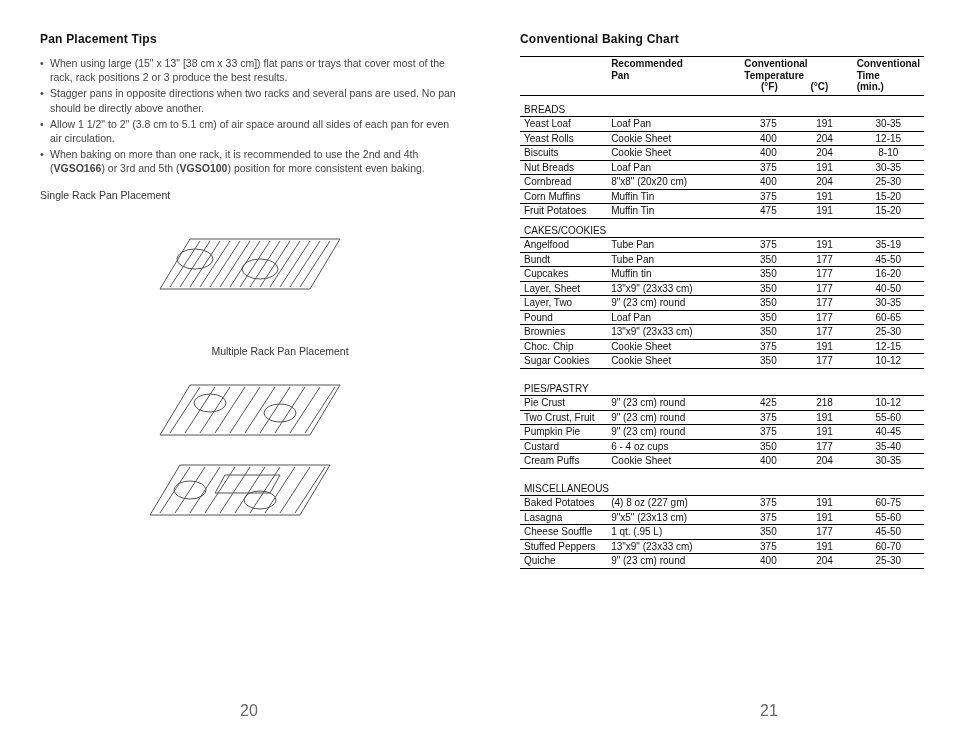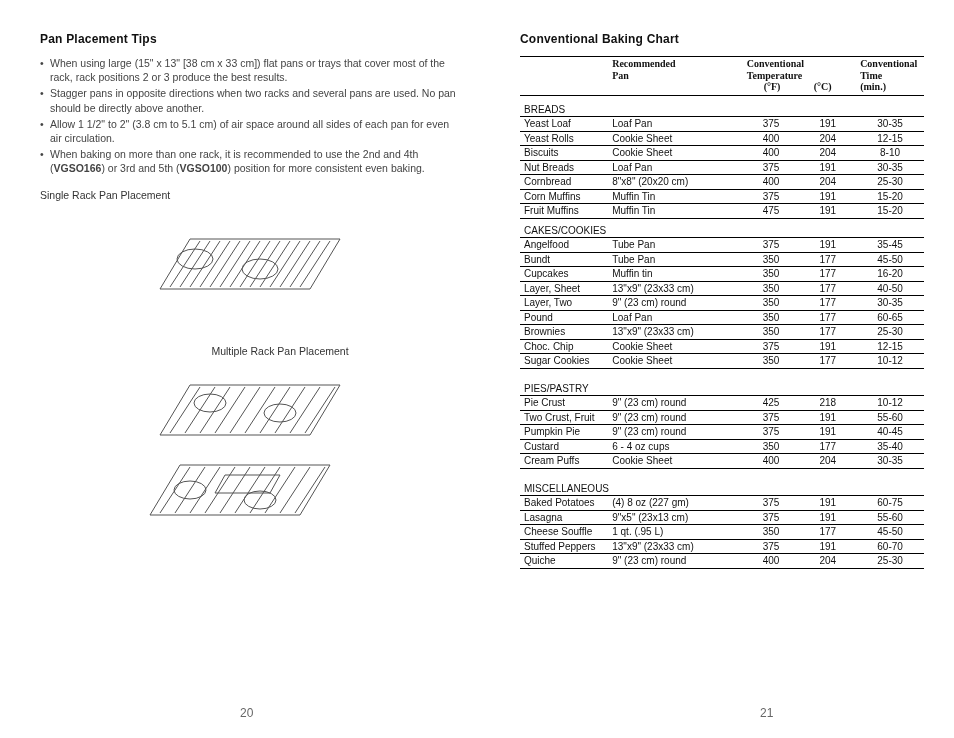--- a/index.html
+++ b/index.html
@@ -52,42 +52,41 @@
     margin: 14px 0 8px 0;
   }
   .illus {
     text-align: center;
   }
   .illus svg { display: inline-block; }
   .label.center { text-align: center; padding-left: 60px;}
   .pageno {
     position: absolute;
     bottom: 18px;
-    font-size: 12px;
+    font-size: 16px;
     color: #666;
   }
   .pn-left { left: 240px; }
   .pn-right { left: 760px; }
 
   table {
     width: 100%;
     border-collapse: collapse;
     font-size: 10px;
     line-height: 1.15;
   }
   th, td {
     text-align: left;
     padding: 1px 4px;
     vertical-align: top;
   }
   thead th {
     font-weight: 700;
     border-bottom: 1px solid #000;
     padding-bottom: 2px;
-    font-family: Liberation Serif, serif;
   }
   tbody td {
     border-bottom: 1px solid #000;
   }
   tr.cat td {
     font-weight: 400;
     border-bottom: 1px solid #000;
     padding-top: 8px;
   }
   table { border: 1px solid #000; border-left: none; border-right: none; }
@@ -250,35 +249,35 @@
             <td class="c5">25-30</td>
           </tr>
           <tr>
             <td class="c1">Corn Muffins</td>
             <td class="c2">Muffin Tin</td>
             <td class="c3">375</td>
             <td class="c4">191</td>
             <td class="c5">15-20</td>
           </tr>
           <tr>
-            <td class="c1">Fruit Muffins</td>
+            <td class="c1">Fruit Potatoes</td>
             <td class="c2">Muffin Tin</td>
             <td class="c3">475</td>
             <td class="c4">191</td>
             <td class="c5">15-20</td>
           </tr>
           <tr class="cat">
             <td colspan="5" style="padding-top: 6px;">CAKES/COOKIES</td>
           </tr>
           <tr>
             <td class="c1">Angelfood</td>
             <td class="c2">Tube Pan</td>
             <td class="c3">375</td>
             <td class="c4">191</td>
-            <td class="c5">35-45</td>
+            <td class="c5">35-19</td>
           </tr>
           <tr>
             <td class="c1">Bundt</td>
             <td class="c2">Tube Pan</td>
             <td class="c3">350</td>
             <td class="c4">177</td>
             <td class="c5">45-50</td>
           </tr>
           <tr>
             <td class="c1">Cupcakes</td>

